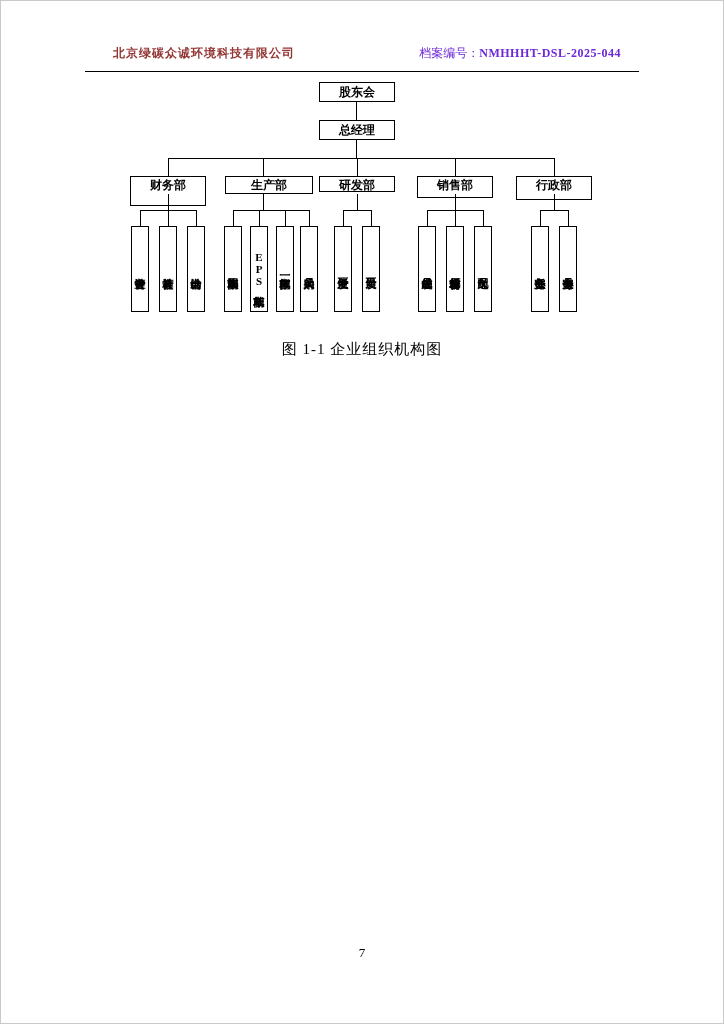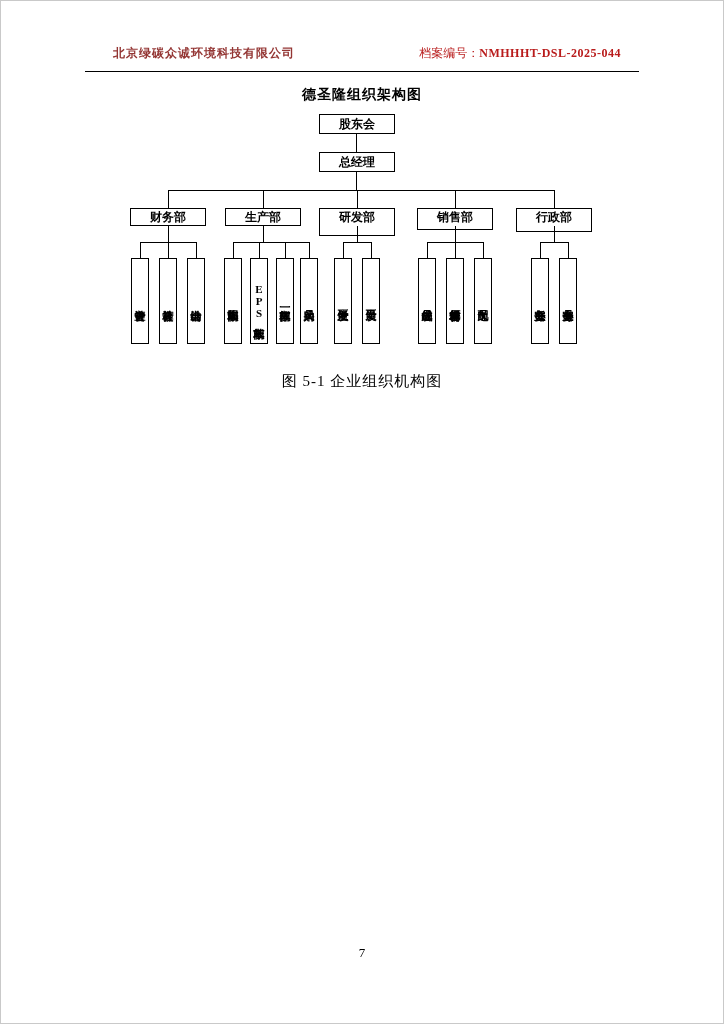--- a/index.html
+++ b/index.html
@@ -24,21 +24,21 @@
   }
   .header .company {
     font-size: 12px;
     font-weight: bold;
     color: #943634;
     letter-spacing: 1px;
     padding-left: 28px;
   }
   .header .docnum {
     font-size: 12px;
-    color: #b91c1c;
+    color: #6d28d9;
     padding-right: 18px;
   }
   .header .docnum .num { font-weight: bold; letter-spacing: 0.5px; }
   .body-text {
     margin: 22px 112px 0;
     font-size: 16px;
     line-height: 40px;
     letter-spacing: 0.6px;
     text-align: justify;
     text-justify: inter-ideograph;
@@ -103,39 +103,38 @@
 <body>
 
 <div class="page">
 
   <div class="header">
     <span class="company">北京绿碳众诚环境科技有限公司</span>
     <span class="docnum"><span>档案编号：</span><span class="num">NMHHHT-DSL-2025-044</span></span>
   </div>
 
 
-  <div class="chart-title">德圣隆组织架构图</div>
 
   <div class="chart">
 
     <div class="box" style="left:207px;top:0;width:76px;height:20px;line-height:18px">股东会</div>
     <div class="vl" style="left:244px;top:20px;height:18px"></div>
     <div class="box" style="left:207px;top:38px;width:76px;height:20px;line-height:18px">总经理</div>
     <div class="vl" style="left:244px;top:58px;height:18px"></div>
     <div class="hl" style="left:56px;top:76px;width:387px"></div>
 
     <div class="vl" style="left:56px;top:76px;height:18px"></div>
     <div class="vl" style="left:151px;top:76px;height:18px"></div>
     <div class="vl" style="left:245px;top:76px;height:18px"></div>
     <div class="vl" style="left:343px;top:76px;height:18px"></div>
     <div class="vl" style="left:442px;top:76px;height:18px"></div>
 
-    <div class="box" style="left:18px;top:94px;width:76px;height:18px;line-height:16px">财务部</div>
-    <div class="box" style="left:113px;top:94px;width:76px;height:18px;line-height:16px">生产部</div>
-    <div class="box" style="left:207px;top:94px;width:76px;height:28px;line-height:16px">研发部</div>
+    <div class="box" style="left:18px;top:94px;width:76px;height:30px;line-height:16px">财务部</div>
+    <div class="box" style="left:113px;top:94px;width:88px;height:18px;line-height:16px">生产部</div>
+    <div class="box" style="left:207px;top:94px;width:76px;height:16px;line-height:16px">研发部</div>
     <div class="box" style="left:305px;top:94px;width:76px;height:22px;line-height:16px">销售部</div>
     <div class="box" style="left:404px;top:94px;width:76px;height:24px;line-height:16px">行政部</div>
 
     <div class="vl" style="left:56px;top:112px;height:16px"></div>
     <div class="vl" style="left:151px;top:112px;height:16px"></div>
     <div class="vl" style="left:245px;top:112px;height:16px"></div>
     <div class="vl" style="left:343px;top:112px;height:16px"></div>
     <div class="vl" style="left:442px;top:112px;height:16px"></div>
 
     <div class="hl" style="left:28px;top:128px;width:57px"></div>
@@ -172,17 +171,17 @@
     <div class="vbox" style="left:250px">研发员</div>
 
     <div class="vbox" style="left:306px">成品保管</div>
     <div class="vbox" style="left:334px">原辅材料保管</div>
     <div class="vbox" style="left:362px">配送员</div>
 
     <div class="vbox" style="left:419px">办公室主任</div>
     <div class="vbox" style="left:447px">办公室专员</div>
   </div>
 
-  <div class="caption">图 5-1 企业组织机构图</div>
+  <div class="caption">图 1-1 企业组织机构图</div>
 
   <div class="page-number">7</div>
 
 </div>
 
 </body></html>

